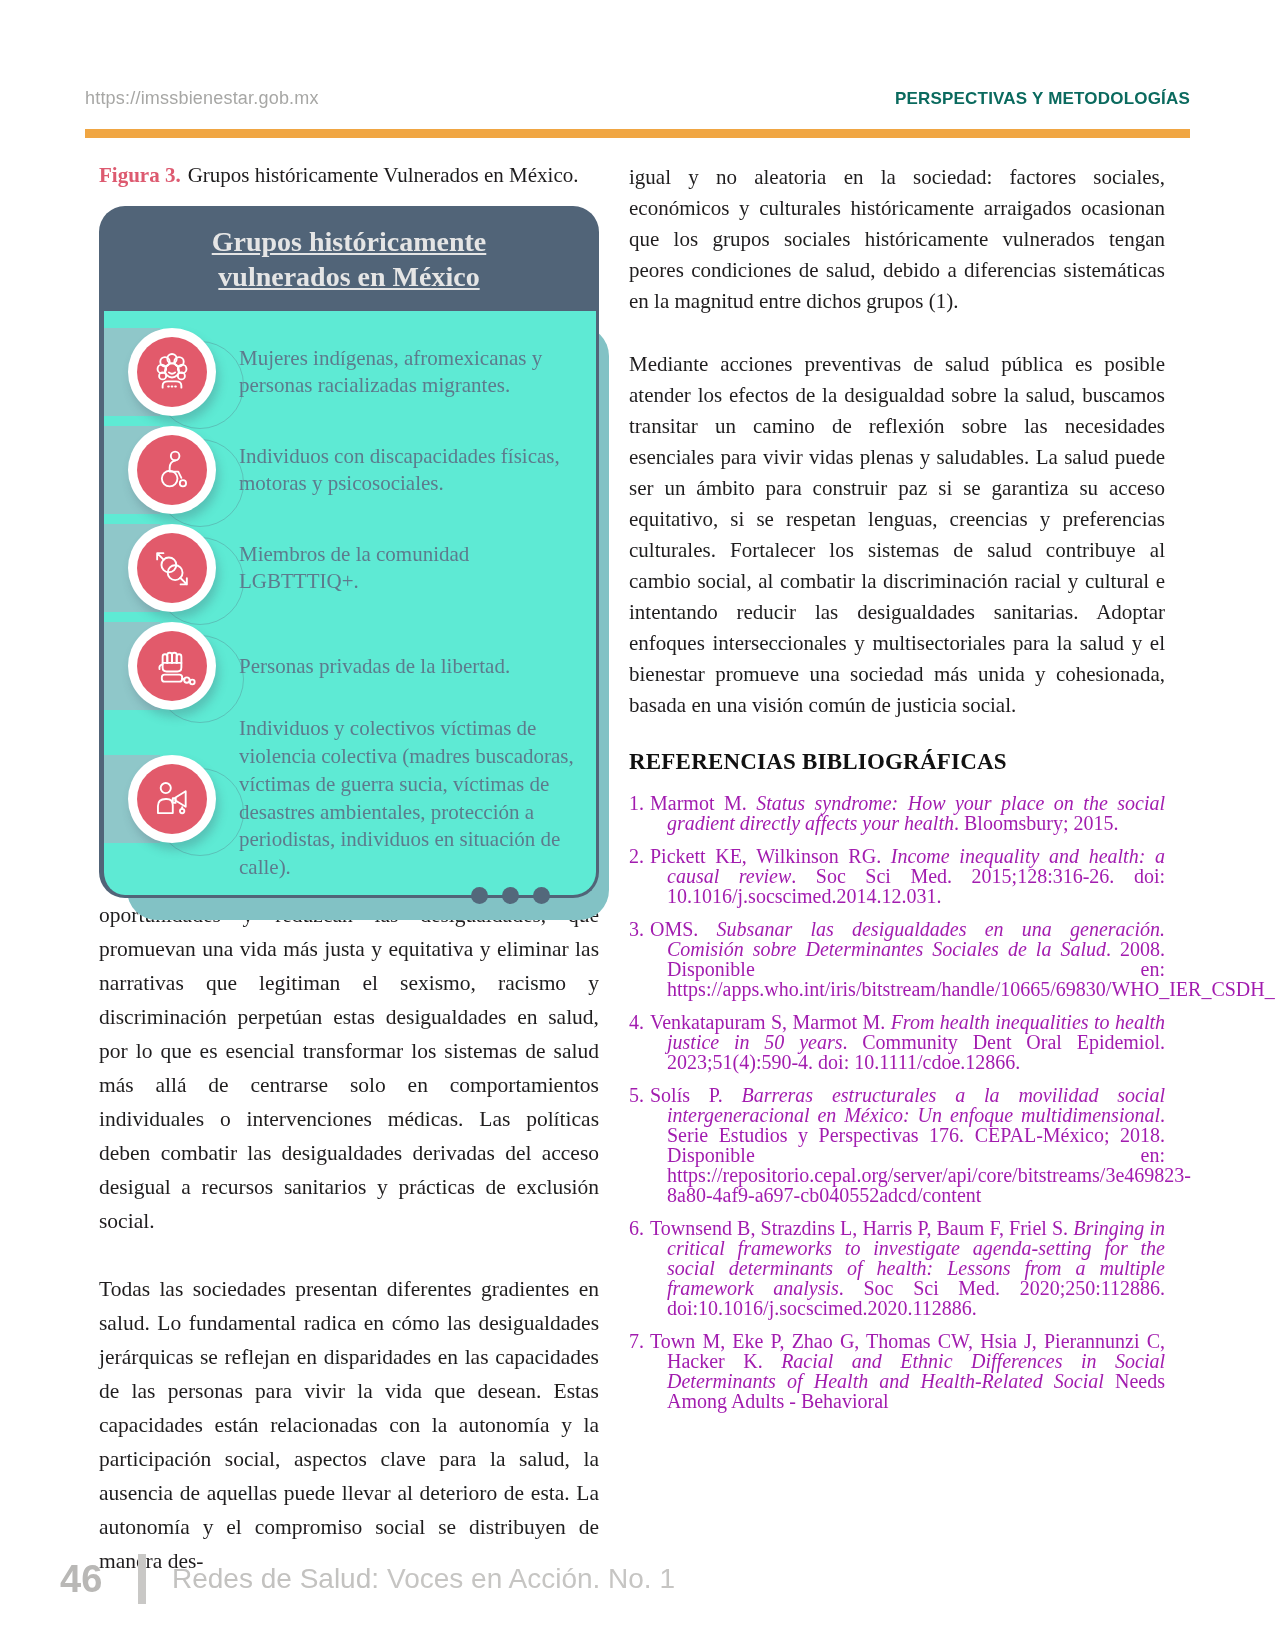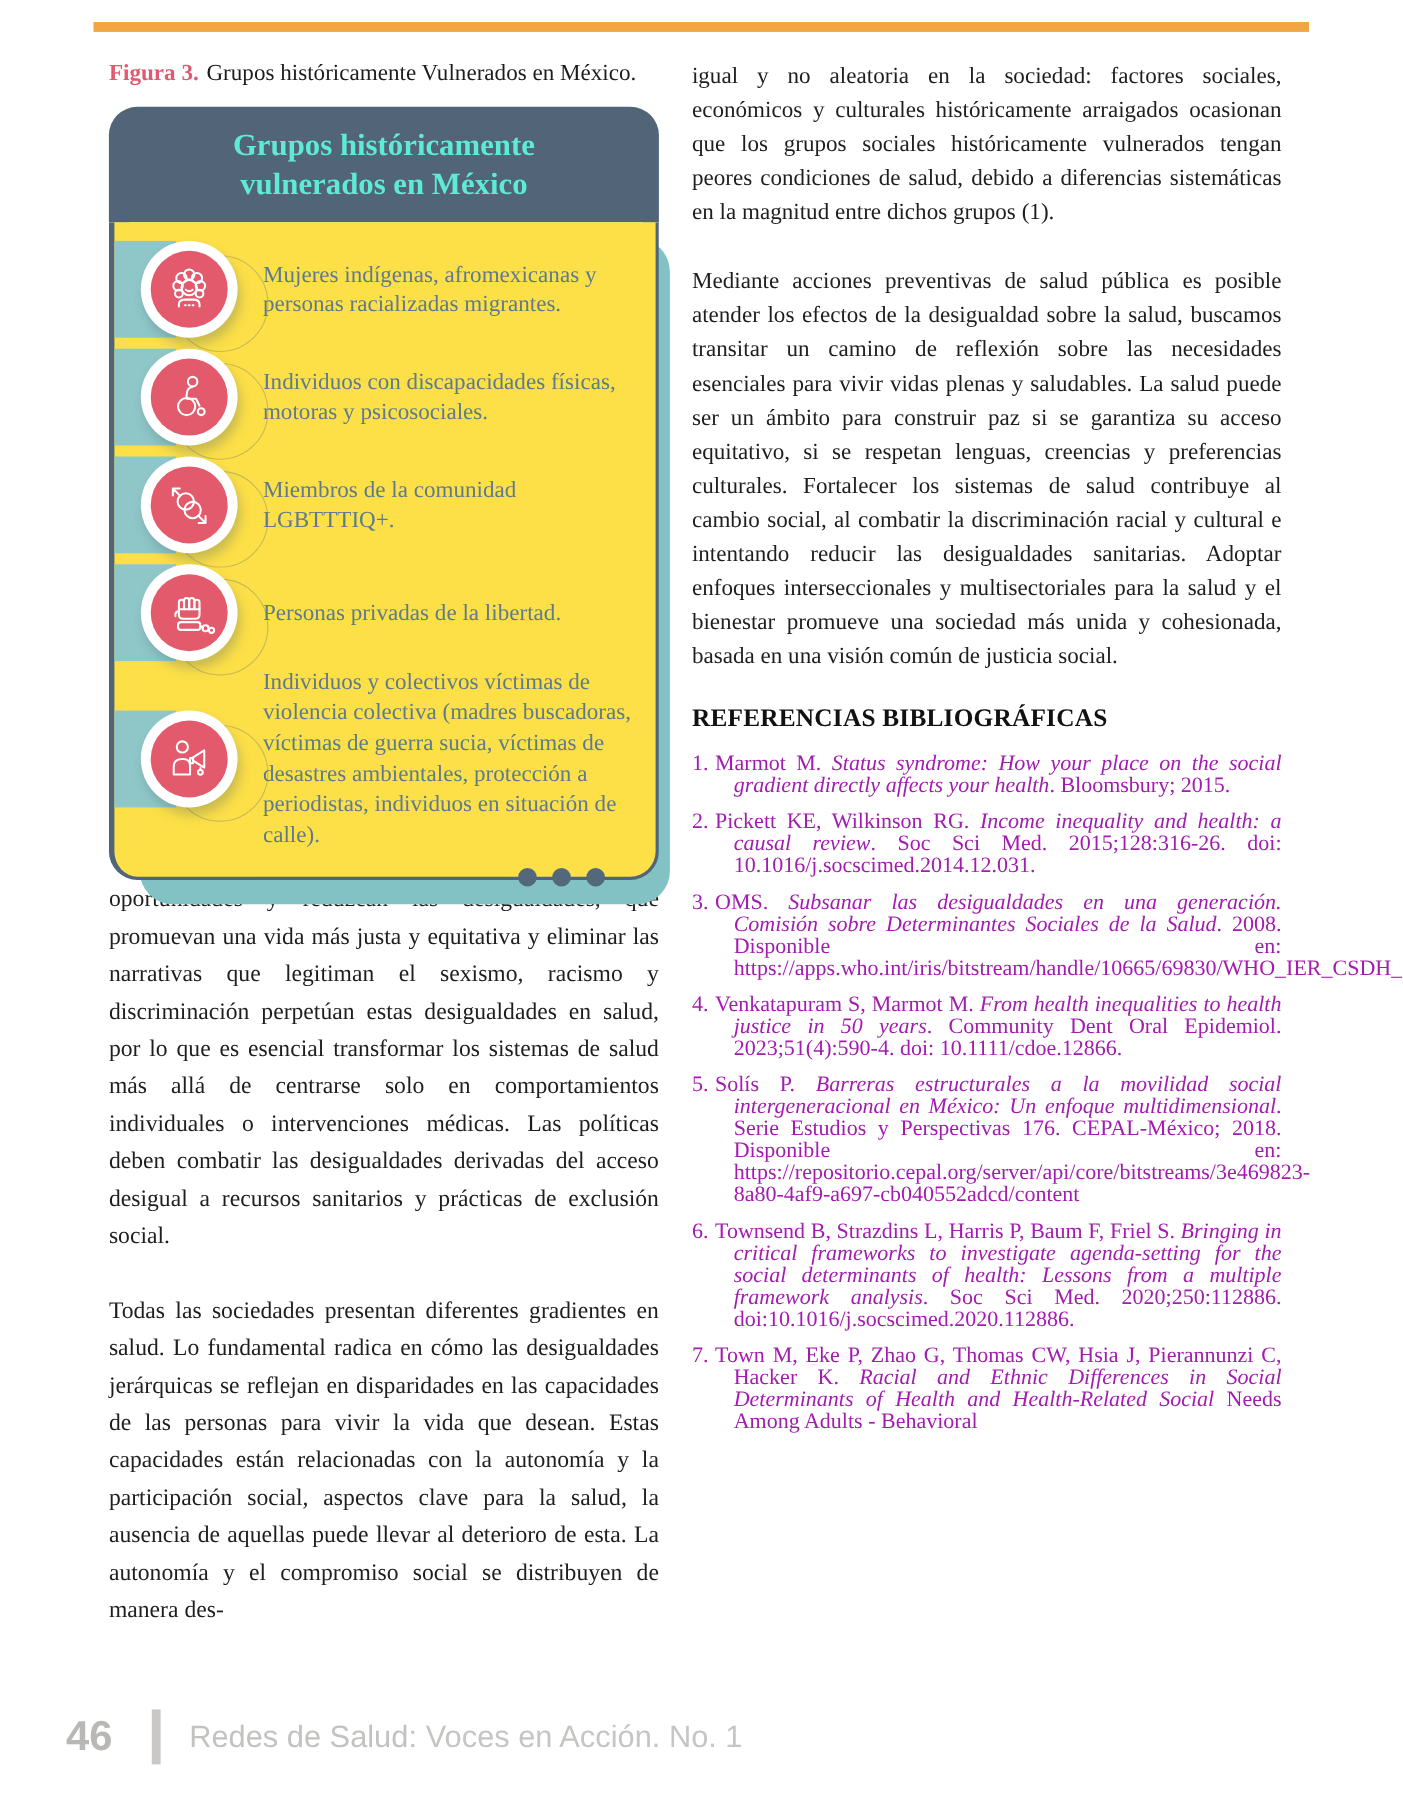--- a/index.html
+++ b/index.html
@@ -20,23 +20,23 @@
   
   .caption{font-size:21px;line-height:30px;margin:0;}
   .cap-label{color:#dd5a70;font-weight:700;}
   .cap-text{margin-left:7px;color:#1e1c1d;}
 
   
   .figwrap{position:relative;margin-top:16px;width:500px;}
   .fig-under{position:absolute;left:28px;top:120px;right:-10px;bottom:-22px;background:#82c2c5;border-radius:30px;}
   .figbox{position:relative;z-index:1;}
   .fig-header{background:#516478;border-radius:26px 26px 0 0;padding:19px 34px 17px;text-align:center;}
-  .fig-title{color:#5eead4;font-weight:700;font-size:28px;line-height:1.24;white-space:pre-line;margin:0;}
-  .fig-body{position:relative;background:#fde047;border:3px solid #516478;border-top:none;border-left-width:5px;
-            border-radius:0 0 26px 26px;padding:12px 0 24px;}
+  .fig-title{color:#e5e5e5;font-weight:700;font-size:28px;line-height:1.24;white-space:pre-line;margin:0;text-decoration:underline;}
+  .fig-body{position:relative;background:#5eead4;border:3px solid #516478;border-top:none;border-left-width:5px;
+            border-radius:0 0 26px 26px;padding:12px 0 13px;}
   .fig-item{position:relative;display:flex;align-items:center;min-height:98px;padding-right:22px;}
   .band{position:absolute;left:0;top:50%;transform:translateY(-50%);width:56px;height:88px;background:#8fc7c9;}
   .fi-iconwrap{flex:0 0 135px;display:flex;justify-content:center;position:relative;z-index:1;}
   .fi-iconwrap::after{content:"";position:absolute;top:13px;left:calc(50% - 16px);width:86px;height:86px;
                       border:1.5px solid rgba(84,105,124,.32);border-radius:50%;z-index:0;}
   .fi-circle{width:88px;height:88px;background:#ffffff;border-radius:50%;display:flex;align-items:center;
              justify-content:center;box-shadow:3px 7px 10px rgba(70,90,105,.28);position:relative;z-index:1;}
   .fi-pink{width:70px;height:70px;background:#e25a6b;border-radius:50%;display:flex;align-items:center;justify-content:center;}
   .fi-pink svg{width:50px;height:50px;display:block;}
   .fi-text{flex:1;font-size:21px;line-height:1.32;color:#5d7b8d;position:relative;z-index:1;}
@@ -66,20 +66,24 @@
   .foot-bar{width:8px;height:50px;background:#c9c8c6;margin-right:26px;}
   .foot-text{font-size:28px;color:#c6c5c3;}
   .foot-bold{font-weight:400;color:#c3c2c0;}
   .foot-rest{margin-left:8px;}
 </style>
 </head>
 <body>
 
 <div class="page">
 
+  <div class="top">
+    <span class="url">https://imssbienestar.gob.mx</span>
+    <span class="section">PERSPECTIVAS Y METODOLOGÍAS</span>
+  </div>
   <div class="rule"></div>
 
   <div class="cols">
 
     <div class="col-left">
       <p class="caption">
         <span class="cap-label">Figura 3.</span><span class="cap-text">Grupos históricamente Vulnerados en México.</span>
       </p>
 
       <div class="figwrap">

